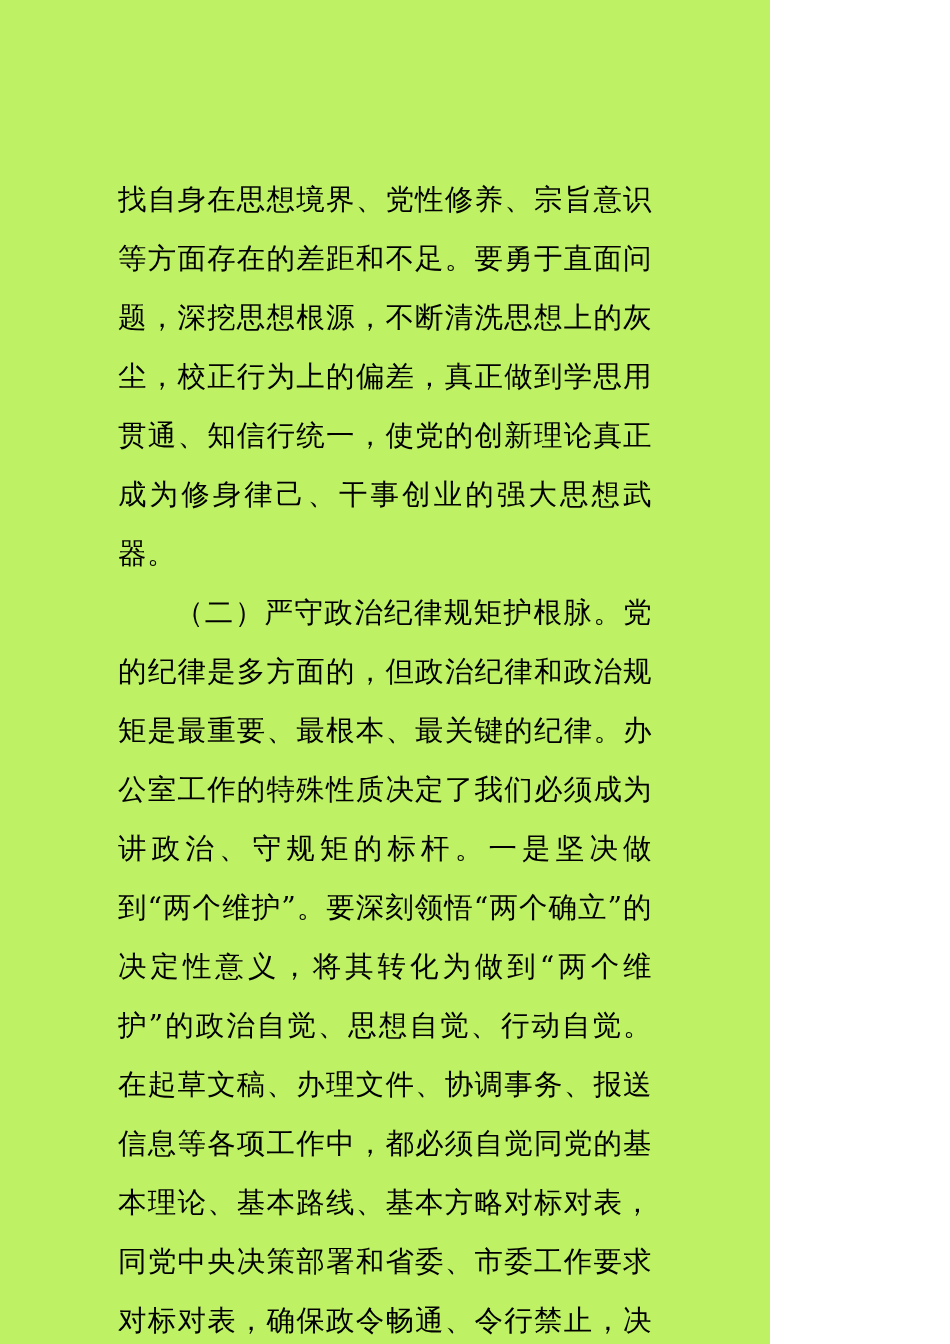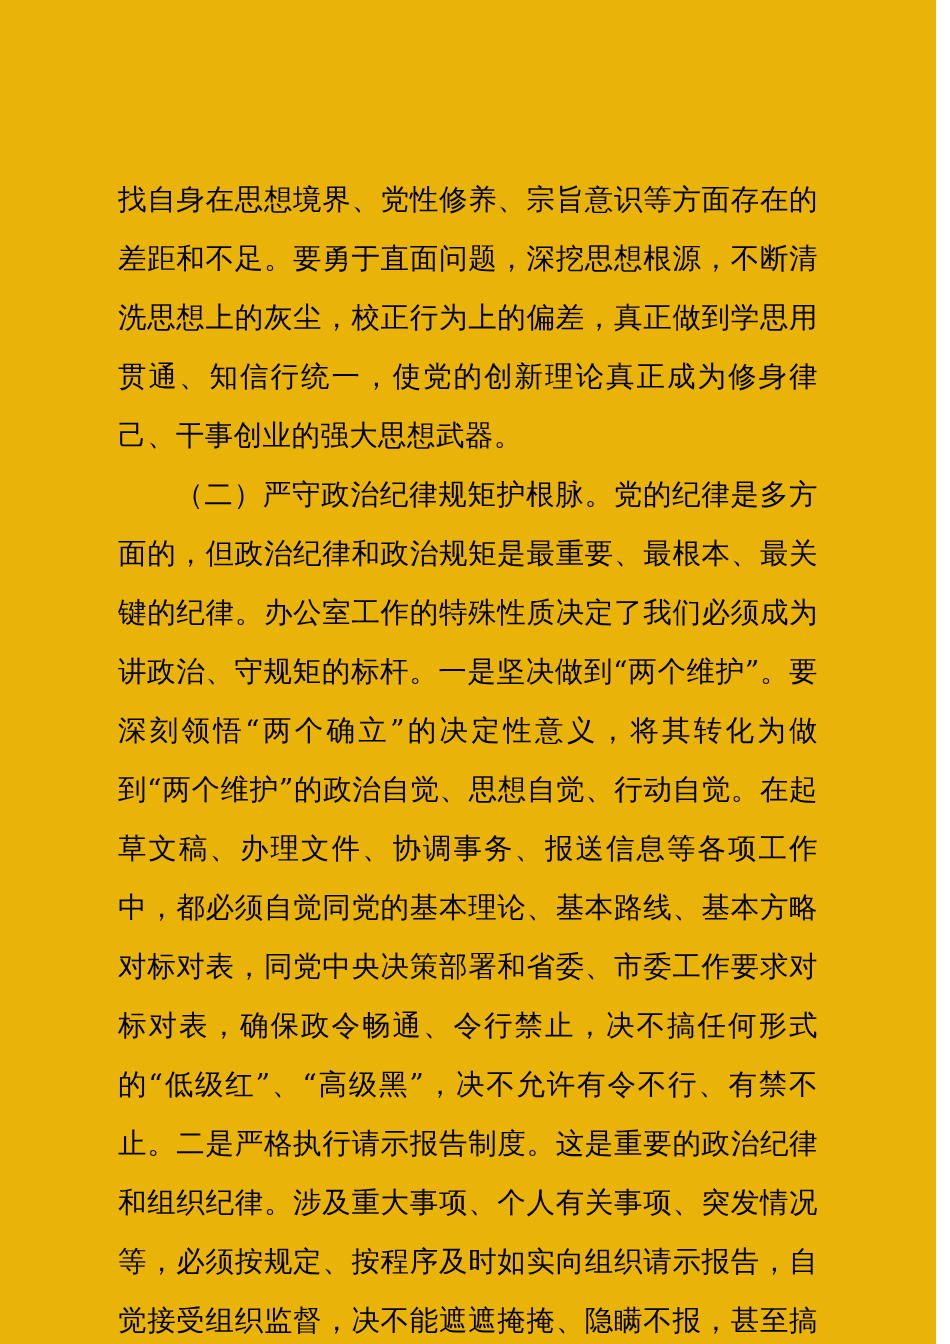--- a/index.html
+++ b/index.html
@@ -9,24 +9,24 @@
   }
   body {
     width: 950px;
     height: 1344px;
     font-family: "DejaVu Serif", "Liberation Serif", serif;
     color: #000000;
     overflow: hidden;
   }
   .page {
     box-sizing: border-box;
-    width: 936px;
+    width: 770px;
     height: 1344px;
     padding: 170px 118px 60px 118px;
-    background: #eab308;
+    background: #bef264;
   }
   .doc-body {
     font-size: 28.5px;
     line-height: 59px;
     text-align: justify;
     text-justify: inter-ideograph;
     letter-spacing: 0.4px;
   }
   .para {
     margin: 0;

